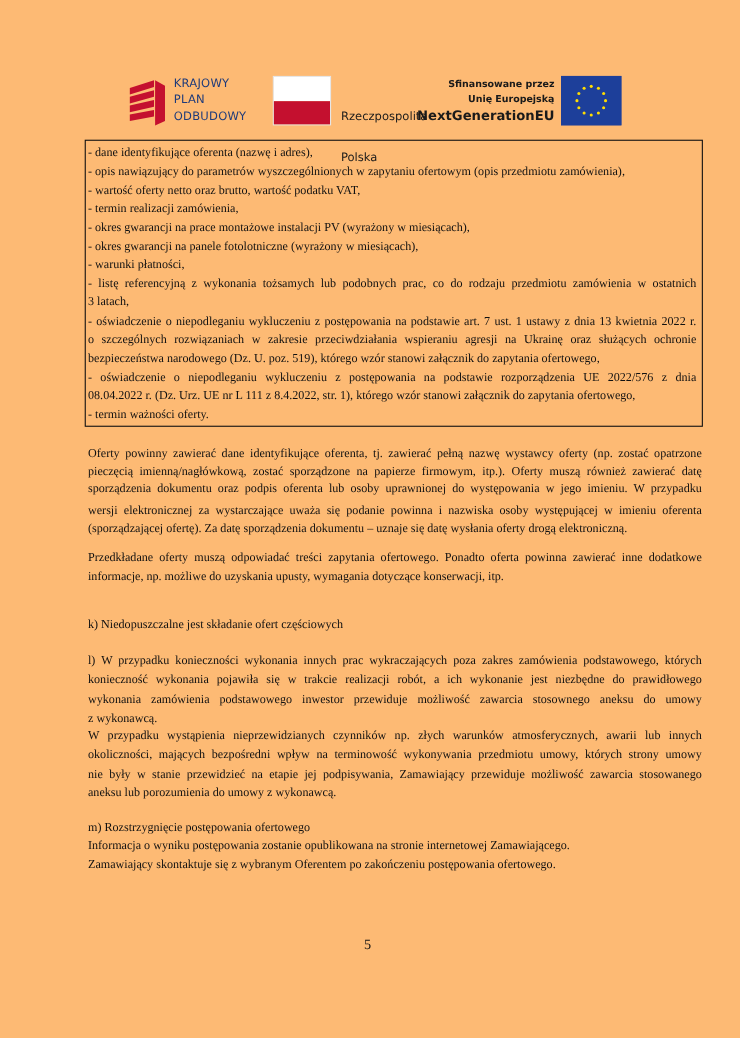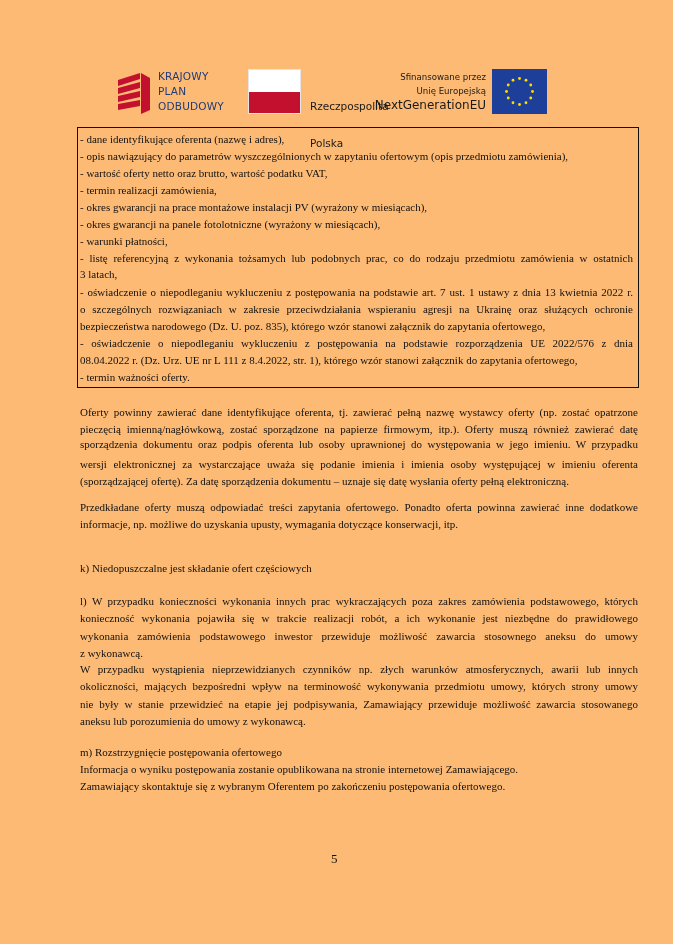--- a/index.html
+++ b/index.html
@@ -13,21 +13,21 @@
     .kpo-text { position: absolute; left: 44px; top: -1px; font-family: "DejaVu Sans", sans-serif; font-size: 10.5px; line-height: 15px; color: #1f3b7a; letter-spacing: 0.2px; }
     .kpo-text div { white-space: nowrap; }
 
     .pl { position: absolute; left: 248px; top: 0; width: 140px; height: 48px; }
     .pl-flag { position: absolute; left: 0; top: 1px; width: 53px; height: 45px; border: 1px solid #e6e6e6; box-sizing: border-box; }
     .pl-flag .white { height: 50%; background: #ffffff; }
     .pl-flag .red { height: 50%; background: #c4102f; }
     .pl-text { position: absolute; left: 62px; top: 9px; font-family: "DejaVu Sans", sans-serif; font-size: 10.5px; line-height: 15px; color: #1a1a1a; }
     .pl-text div { white-space: nowrap; margin-top: 22px; }
 
-    .eu { position: absolute; left: 392px; top: 0; width: 160px; height: 48px; }
+    .eu { position: absolute; left: 410px; top: 0; width: 160px; height: 48px; font-weight: bold; }
     .eu-text { position: absolute; right: 66px; top: 2px; text-align: right; font-family: "DejaVu Sans", sans-serif; color: #1a1a1a; font-size: 8.6px; line-height: 14px; }
     .eu-text div { white-space: nowrap; }
     .eu-text .strong { font-size: 12px; }
     .eu-flag { position: absolute; left: 100px; top: 1px; width: 55px; height: 45px; background: #1d3f9a; }
 
     
     .doc { font-family: "Liberation Serif", "DejaVu Serif", serif; font-size: 11px; color: #111; }
     .box { position: absolute; left: 77px; top: 127px; width: 562px; height: 261px; border: 1.3px solid #111; box-sizing: border-box; padding: 3px 6px 0 6px; }
     .line { position: absolute; left: 80px; white-space: nowrap; font-size: 11px; line-height: 16px; }
     .j { text-align: justify; text-align-last: justify; width: 553px; white-space: normal; }
@@ -99,32 +99,32 @@
       <div class="line" style="top: 148px;">- opis nawiązujący do parametrów wyszczególnionych w zapytaniu ofertowym (opis przedmiotu zamówienia),</div>
       <div class="line" style="top: 165px;">- wartość oferty netto oraz brutto, wartość podatku VAT,</div>
       <div class="line" style="top: 182px;">- termin realizacji zamówienia,</div>
       <div class="line" style="top: 199px;">- okres gwarancji na prace montażowe instalacji PV (wyrażony w miesiącach),</div>
       <div class="line" style="top: 216px;">- okres gwarancji na panele fotolotniczne (wyrażony w miesiącach),</div>
       <div class="line" style="top: 233px;">- warunki płatności,</div>
       <div class="line j" style="top: 250px;">- listę referencyjną z wykonania tożsamych lub podobnych prac, co do rodzaju przedmiotu zamówienia w ostatnich</div>
       <div class="line" style="top: 266px;">3 latach,</div>
       <div class="line j" style="top: 284px;">- oświadczenie o niepodleganiu wykluczeniu z postępowania na podstawie art. 7 ust. 1 ustawy z dnia 13 kwietnia 2022 r.</div>
       <div class="line j" style="top: 301px;">o szczególnych rozwiązaniach w zakresie przeciwdziałania wspieraniu agresji na Ukrainę oraz służących ochronie</div>
-      <div class="line" style="top: 318px;">bezpieczeństwa narodowego (Dz. U. poz. 835), którego wzór stanowi załącznik do zapytania ofertowego,</div>
+      <div class="line" style="top: 318px;">bezpieczeństwa narodowego (Dz. U. poz. 519), którego wzór stanowi załącznik do zapytania ofertowego,</div>
       <div class="line j" style="top: 335px;">- oświadczenie o niepodleganiu wykluczeniu z postępowania na podstawie rozporządzenia UE 2022/576 z dnia</div>
       <div class="line" style="top: 352px;">08.04.2022 r. (Dz. Urz. UE nr L 111 z 8.4.2022, str. 1), którego wzór stanowi załącznik do zapytania ofertowego,</div>
       <div class="line" style="top: 369px;">- termin ważności oferty.</div>
     </div>
 
   <div class="doc" id="body-lines">
       <div class="line pj" style="left: 80px; top: 404px;">Oferty powinny zawierać dane identyfikujące oferenta, tj. zawierać pełną nazwę wystawcy oferty (np. zostać opatrzone</div>
       <div class="line pj" style="left: 80px; top: 421.3px;">pieczęcią imienną/nagłówkową, zostać sporządzone na papierze firmowym, itp.). Oferty muszą również zawierać datę</div>
       <div class="line pj" style="left: 80px; top: 436px;">sporządzenia dokumentu oraz podpis oferenta lub osoby uprawnionej do występowania w jego imieniu. W przypadku</div>
-      <div class="line pj" style="left: 80px; top: 455.9px;">wersji elektronicznej za wystarczające uważa się podanie imienia i imienia osoby występującej w imieniu oferenta</div>
-      <div class="line" style="left: 80px; top: 473.2px;">(sporządzającej ofertę). Za datę sporządzenia dokumentu – uznaje się datę wysłania oferty pełną elektroniczną.</div>
+      <div class="line pj" style="left: 80px; top: 455.9px;">wersji elektronicznej za wystarczające uważa się podanie powinna i nazwiska osoby występującej w imieniu oferenta</div>
+      <div class="line" style="left: 80px; top: 473.2px;">(sporządzającej ofertę). Za datę sporządzenia dokumentu – uznaje się datę wysłania oferty drogą elektroniczną.</div>
       <div class="line pj" style="left: 80px; top: 499px;">Przedkładane oferty muszą odpowiadać treści zapytania ofertowego. Ponadto oferta powinna zawierać inne dodatkowe</div>
       <div class="line" style="left: 80px; top: 516.3px;">informacje, np. możliwe do uzyskania upusty, wymagania dotyczące konserwacji, itp.</div>
       <div class="line" style="left: 80px; top: 560px;">k) Niedopuszczalne jest składanie ofert częściowych</div>
       <div class="line pj" style="left: 80px; top: 593px;">l) W przypadku konieczności wykonania innych prac wykraczających poza zakres zamówienia podstawowego, których</div>
       <div class="line pj" style="left: 80px; top: 610.3px;">konieczność wykonania pojawiła się w trakcie realizacji robót, a ich wykonanie jest niezbędne do prawidłowego</div>
       <div class="line pj" style="left: 80px; top: 627.6px;">wykonania zamówienia podstawowego inwestor przewiduje możliwość zawarcia stosownego aneksu do umowy</div>
       <div class="line" style="left: 80px; top: 644.9px;">z wykonawcą.</div>
       <div class="line pj" style="left: 80px; top: 661px;">W przypadku wystąpienia nieprzewidzianych czynników np. złych warunków atmosferycznych, awarii lub innych</div>
       <div class="line pj" style="left: 80px; top: 678.3px;">okoliczności, mających bezpośredni wpływ na terminowość wykonywania przedmiotu umowy, których strony umowy</div>
       <div class="line pj" style="left: 80px; top: 695.6px;">nie były w stanie przewidzieć na etapie jej podpisywania, Zamawiający przewiduje możliwość zawarcia stosowanego</div>

